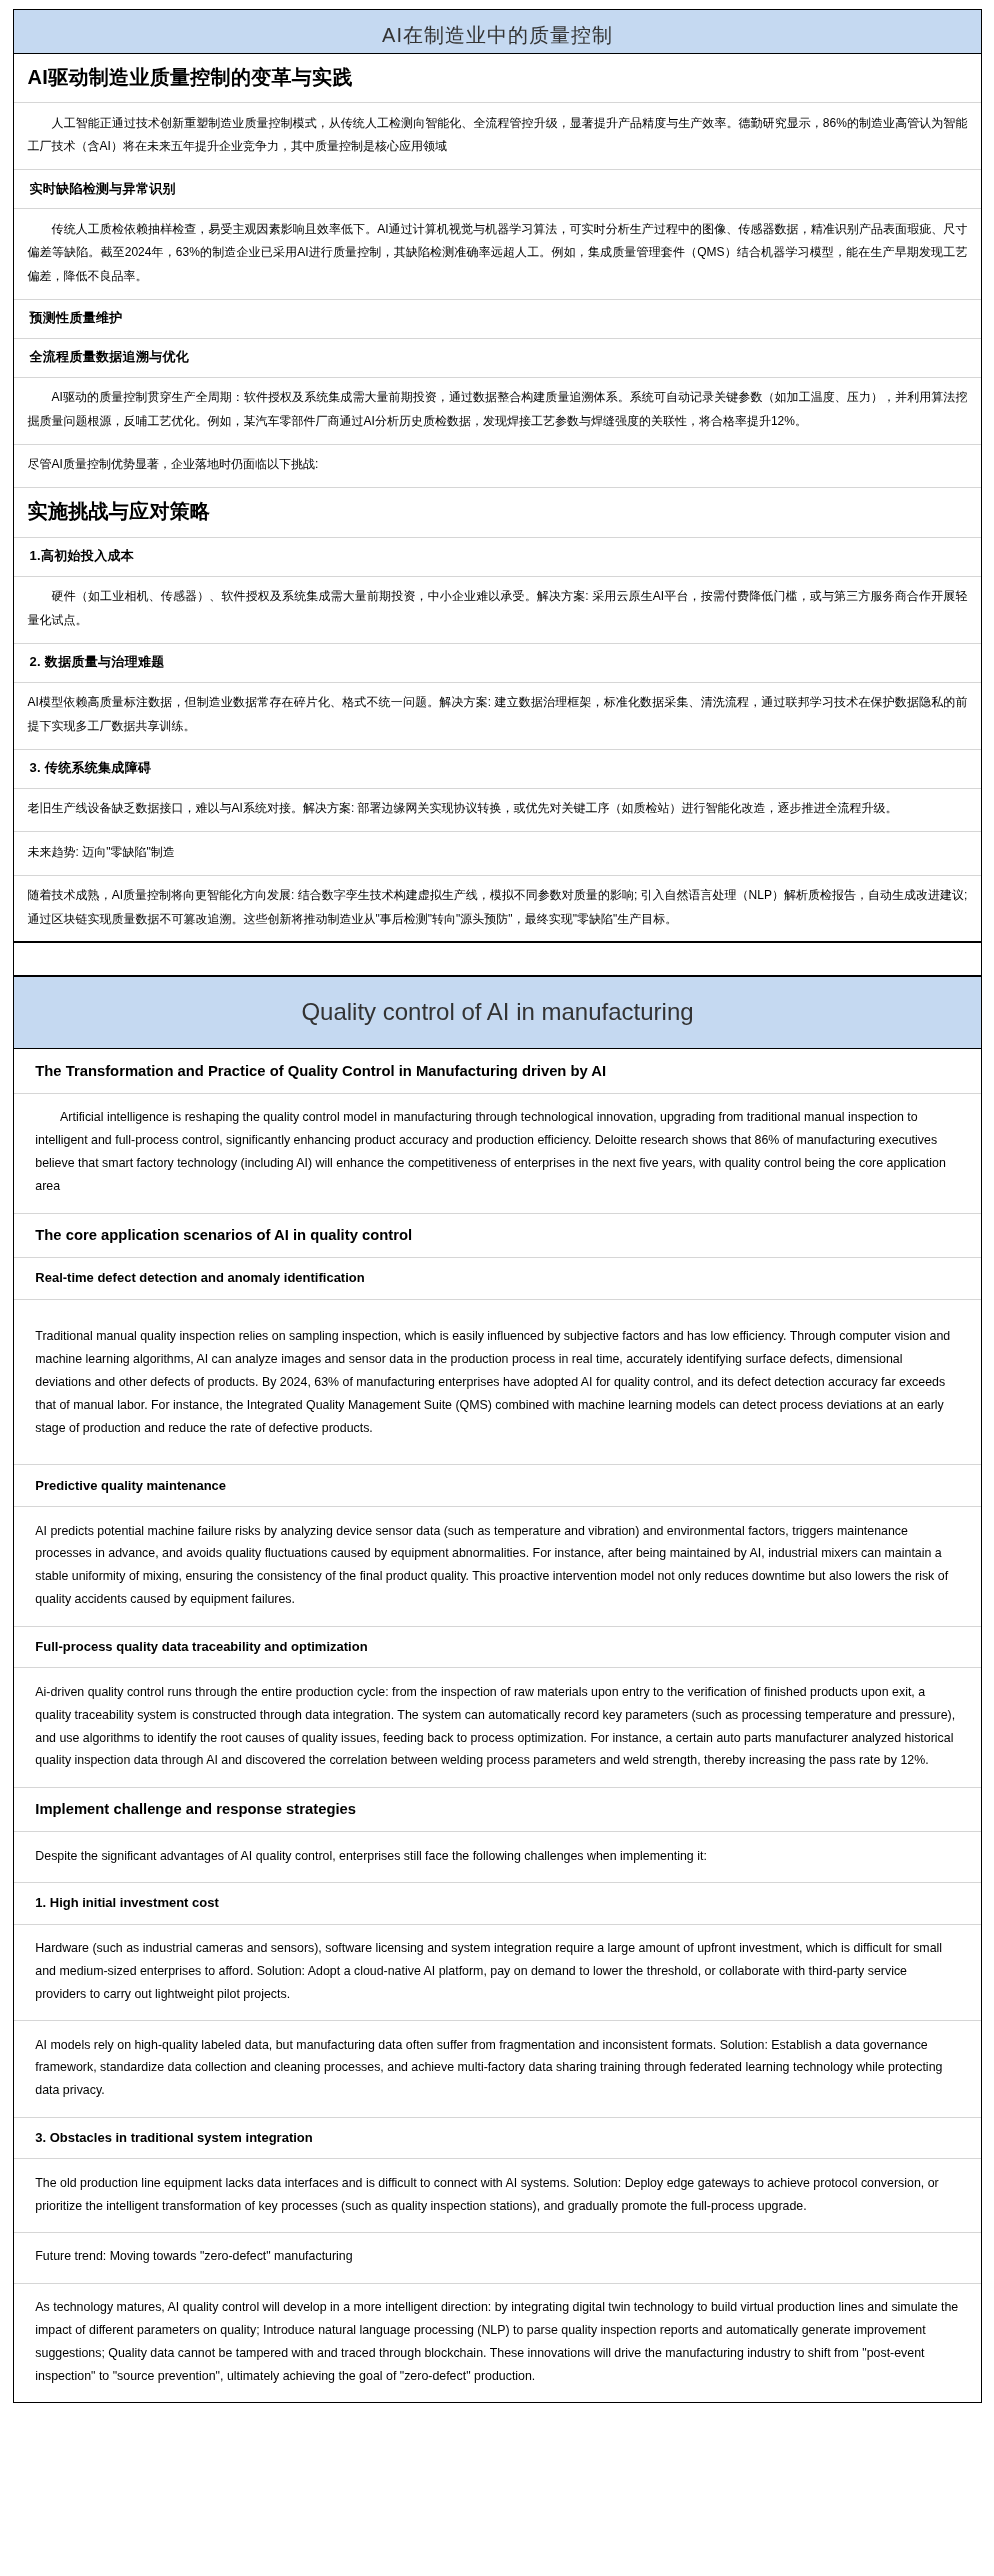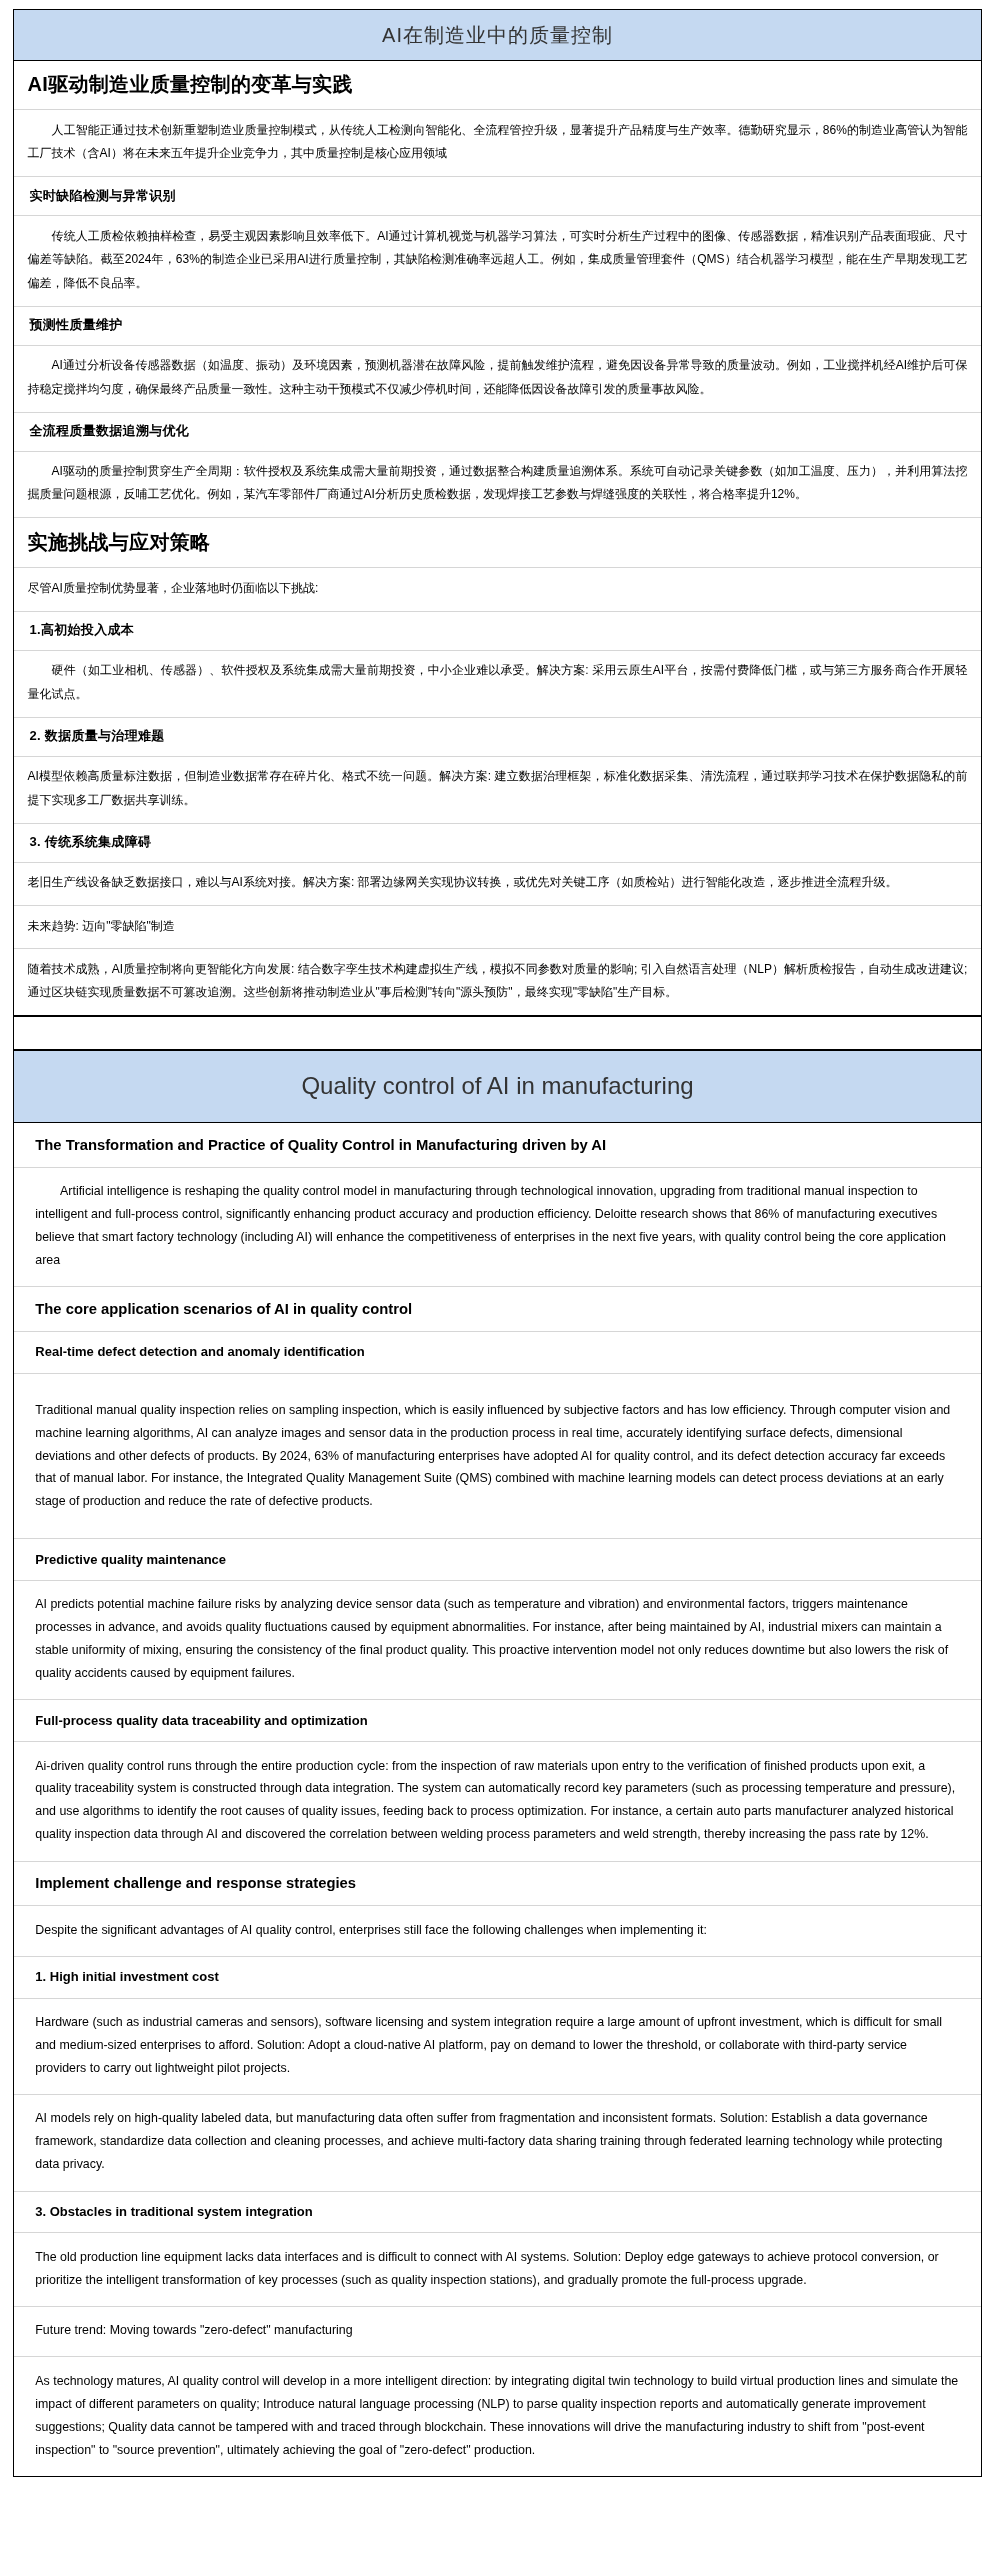--- a/index.html
+++ b/index.html
@@ -25,21 +25,21 @@
   .doc-title {
     background: #c5d9f1;
     border-bottom: 1.9px solid #000;
     text-align: center;
     font-weight: 400;
     color: #333333;
   }
   .doc-title.cn {
     font-size: 20px;
     line-height: 51px;
-    height: 51px;
+    height: 44px;
     letter-spacing: 1px;
   }
   .doc-title.en {
     font-size: 24px;
     line-height: 69px;
     height: 72px;
   }
   .row {
     border-bottom: 1px solid #d6d6d6;
     padding: 8.6px 13.3px;
@@ -109,25 +109,24 @@
   <div class="outer-gap"></div>
 
   <div class="doc cn-doc">
     <div class="doc-title cn">AI在制造业中的质量控制</div>
     <div id="cn-body">
         <div class="row h1">AI驱动制造业质量控制的变革与实践</div>
         <div class="row p">人工智能正通过技术创新重塑制造业质量控制模式，从传统人工检测向智能化、全流程管控升级，显著提升产品精度与生产效率。德勤研究显示，86%的制造业高管认为智能工厂技术（含AI）将在未来五年提升企业竞争力，其中质量控制是核心应用领域</div>
         <div class="row h2">实时缺陷检测与异常识别</div>
         <div class="row p">传统人工质检依赖抽样检查，易受主观因素影响且效率低下。AI通过计算机视觉与机器学习算法，可实时分析生产过程中的图像、传感器数据，精准识别产品表面瑕疵、尺寸偏差等缺陷。截至2024年，63%的制造企业已采用AI进行质量控制，其缺陷检测准确率远超人工。例如，集成质量管理套件（QMS）结合机器学习模型，能在生产早期发现工艺偏差，降低不良品率。</div>
         <div class="row h2">预测性质量维护</div>
-        <div class="row p">AI通过分析设备传感器数据（如温度、振动）及环境因素，预测机器潜在故障风险，提前触发维护流程，避免因设备异常导致的质量波动。例如，工业搅拌机经AI维护后可保持稳定搅拌均匀度，确保最终产品质量一致性。这种主动干预模式不仅减少停机时间，还能降低因设备故障引发的质量事故风险。</div>
         <div class="row h2">全流程质量数据追溯与优化</div>
         <div class="row p">AI驱动的质量控制贯穿生产全周期：软件授权及系统集成需大量前期投资，通过数据整合构建质量追溯体系。系统可自动记录关键参数（如加工温度、压力），并利用算法挖掘质量问题根源，反哺工艺优化。例如，某汽车零部件厂商通过AI分析历史质检数据，发现焊接工艺参数与焊缝强度的关联性，将合格率提升12%。</div>
+        <div class="row p noindent">尽管AI质量控制优势显著，企业落地时仍面临以下挑战:</div>
         <div class="row h1">实施挑战与应对策略</div>
-        <div class="row p noindent">尽管AI质量控制优势显著，企业落地时仍面临以下挑战:</div>
         <div class="row h2">1.高初始投入成本</div>
         <div class="row p">硬件（如工业相机、传感器）、软件授权及系统集成需大量前期投资，中小企业难以承受。解决方案: 采用云原生AI平台，按需付费降低门槛，或与第三方服务商合作开展轻量化试点。</div>
         <div class="row h2">2. 数据质量与治理难题</div>
         <div class="row p noindent">AI模型依赖高质量标注数据，但制造业数据常存在碎片化、格式不统一问题。解决方案: 建立数据治理框架，标准化数据采集、清洗流程，通过联邦学习技术在保护数据隐私的前提下实现多工厂数据共享训练。</div>
         <div class="row h2">3. 传统系统集成障碍</div>
         <div class="row p noindent">老旧生产线设备缺乏数据接口，难以与AI系统对接。解决方案: 部署边缘网关实现协议转换，或优先对关键工序（如质检站）进行智能化改造，逐步推进全流程升级。</div>
         <div class="row p noindent">未来趋势: 迈向"零缺陷"制造</div>
         <div class="row p noindent">随着技术成熟，AI质量控制将向更智能化方向发展: 结合数字孪生技术构建虚拟生产线，模拟不同参数对质量的影响; 引入自然语言处理（NLP）解析质检报告，自动生成改进建议; 通过区块链实现质量数据不可篡改追溯。这些创新将推动制造业从"事后检测"转向"源头预防"，最终实现"零缺陷"生产目标。</div>
       </div>
   </div>

